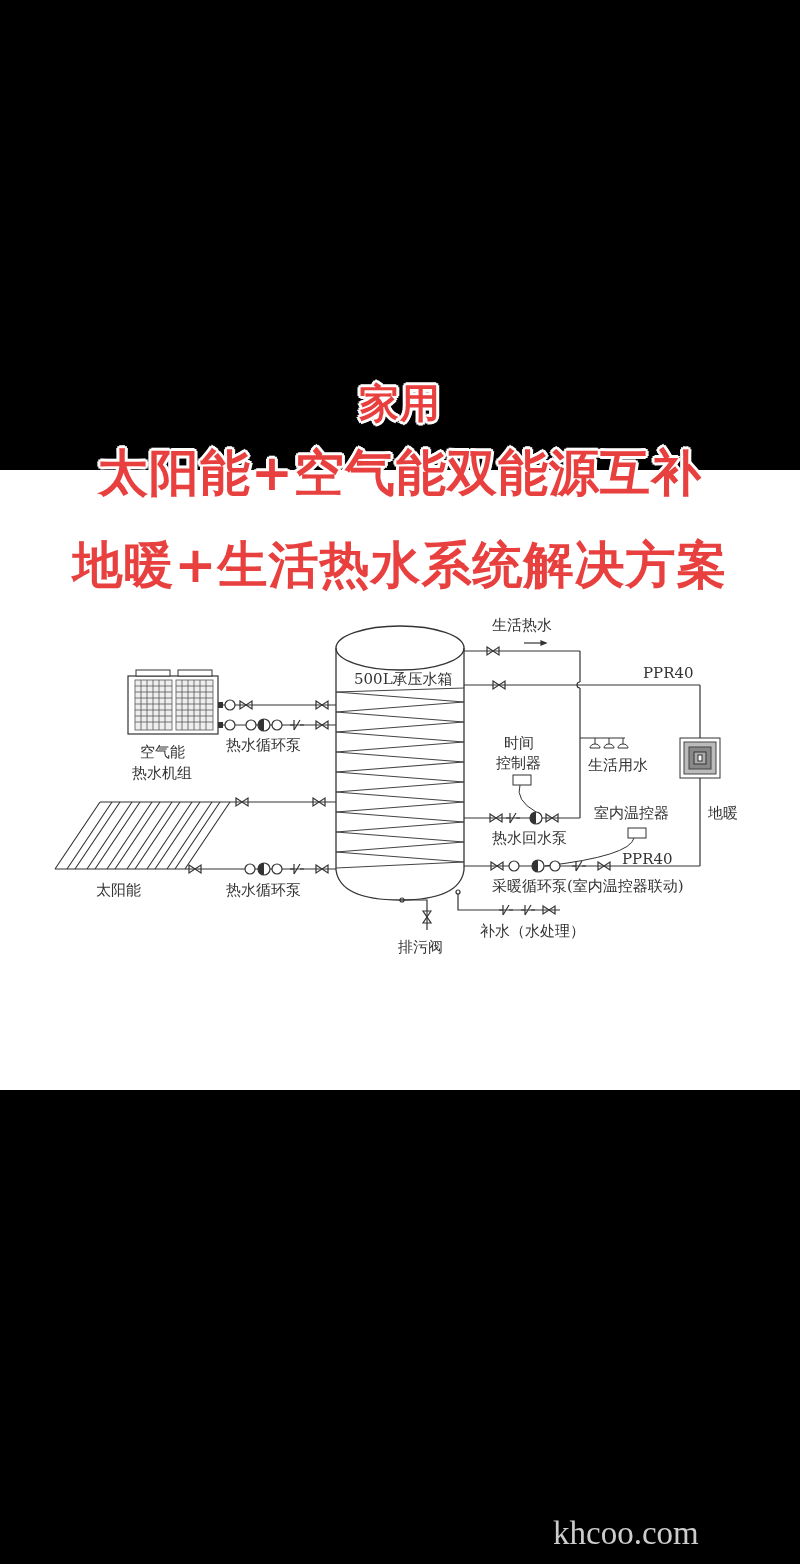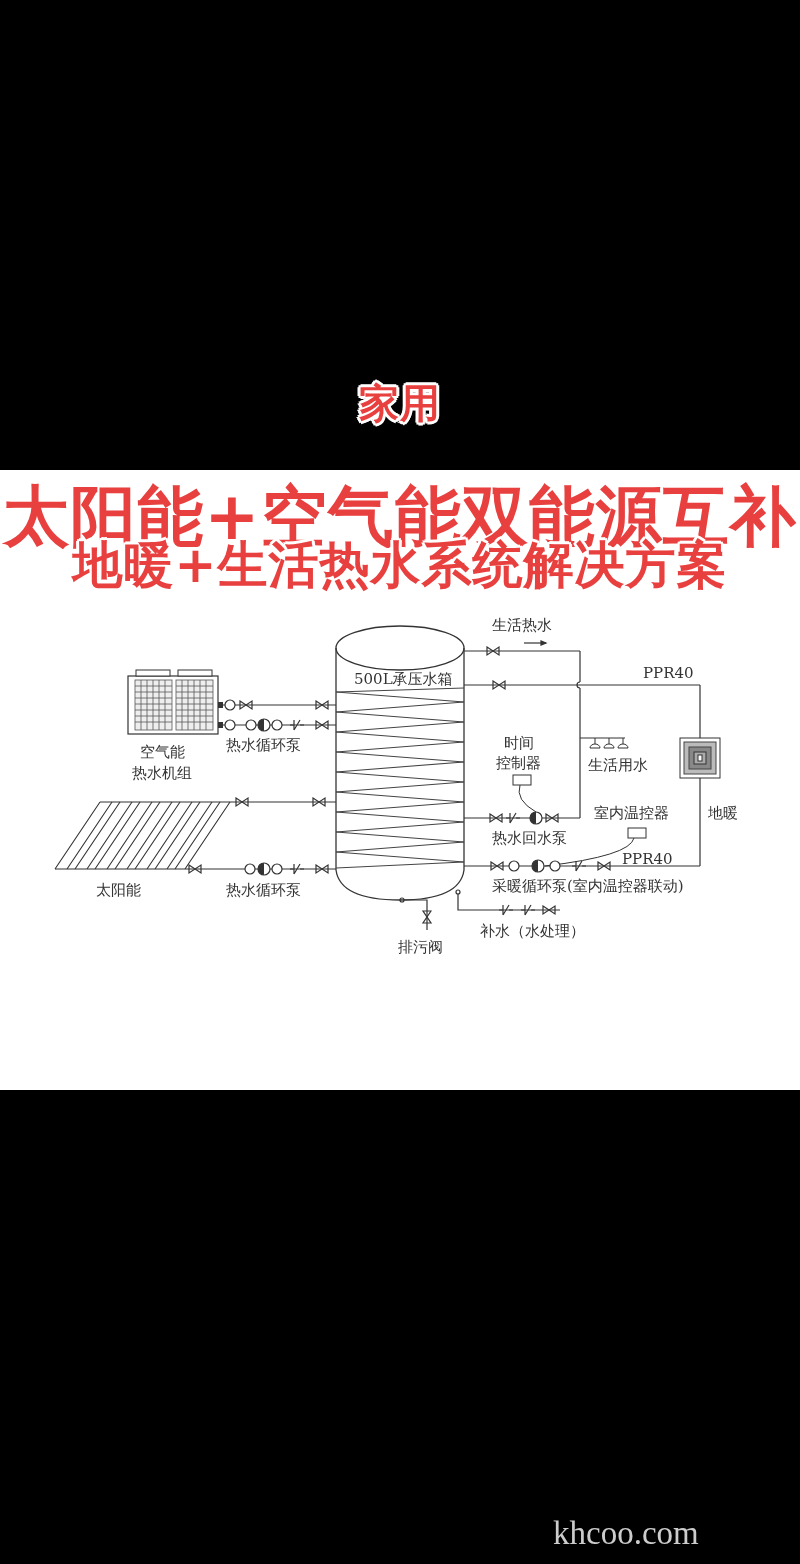--- a/index.html
+++ b/index.html
@@ -5,21 +5,21 @@
     html, body { margin:0; padding:0; }
     body { width:800px; height:1564px; background:#000; position:relative; overflow:hidden;
            font-family:"DejaVu Sans", sans-serif; }
     .white-band { position:absolute; left:0; top:470px; width:800px; height:620px; background:#fff; }
     .headline { position:absolute; left:0; width:800px; text-align:center; color:#e8403f;
                 font-family:"DejaVu Sans", sans-serif; font-weight:bold;
                 -webkit-text-stroke:0px; letter-spacing:1px;
                 text-shadow: 0 0 3px #fff, 2px 2px 0 #fff, -2px -2px 0 #fff, 2px -2px 0 #fff, -2px 2px 0 #fff,
                              0 3px 0 #fff, 0 -3px 0 #fff, 3px 0 0 #fff, -3px 0 0 #fff; }
     .h1 { top:352px; font-size:40px;margin-top:24px; }
-    .h2 { top:440px; font-size:66px;margin-top:32px; }
+    .h2 { top:440px; font-size:50px; }
     .h3 { top:532px; font-size:50px; }
     .diagram { position:absolute; left:0; top:600px; width:800px; height:380px; }
     .diagram text { font-family:"DejaVu Serif", serif; fill:#333; }
     .watermark { position:absolute; left:553px; top:1515px; color:#ccc; font-size:33px;
                  font-family:Liberation Serif, serif; }
   </style>
 </head>
 <body>
 
 <div class="white-band"></div>

